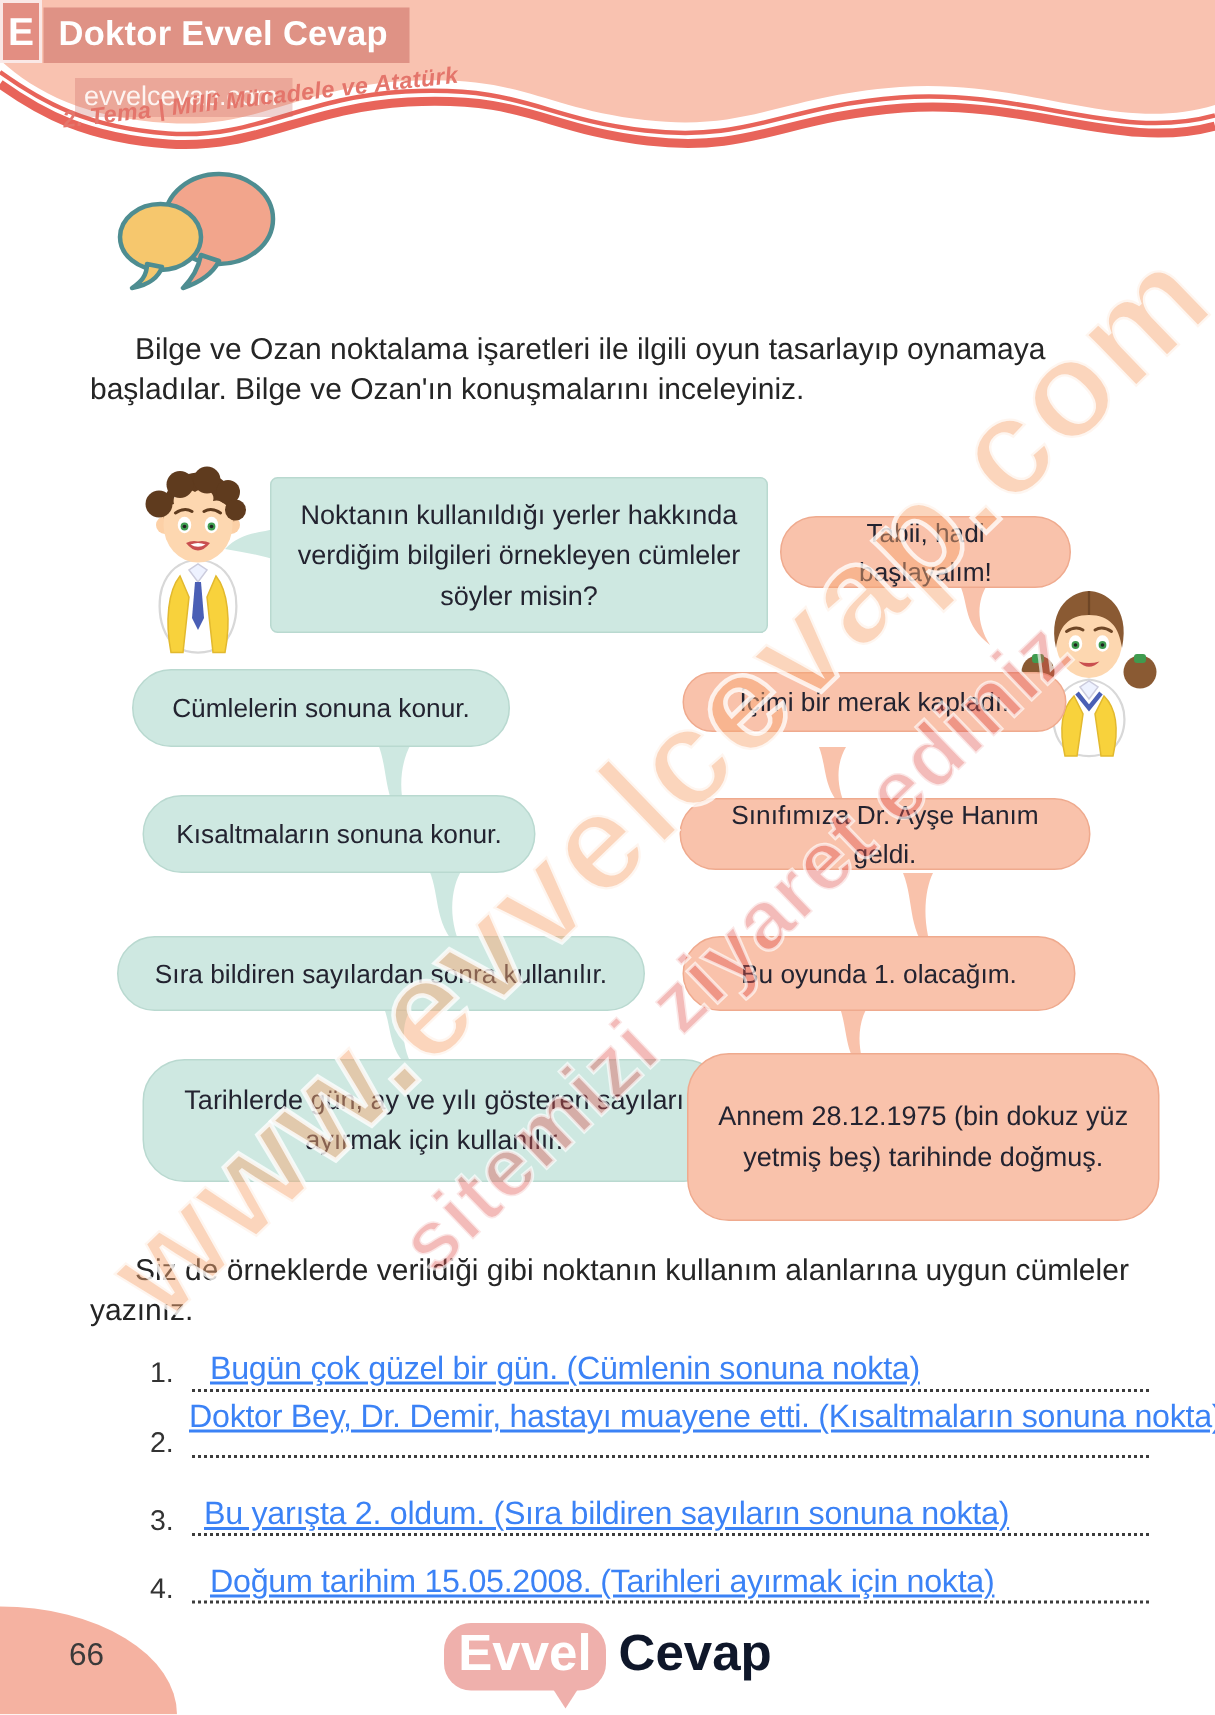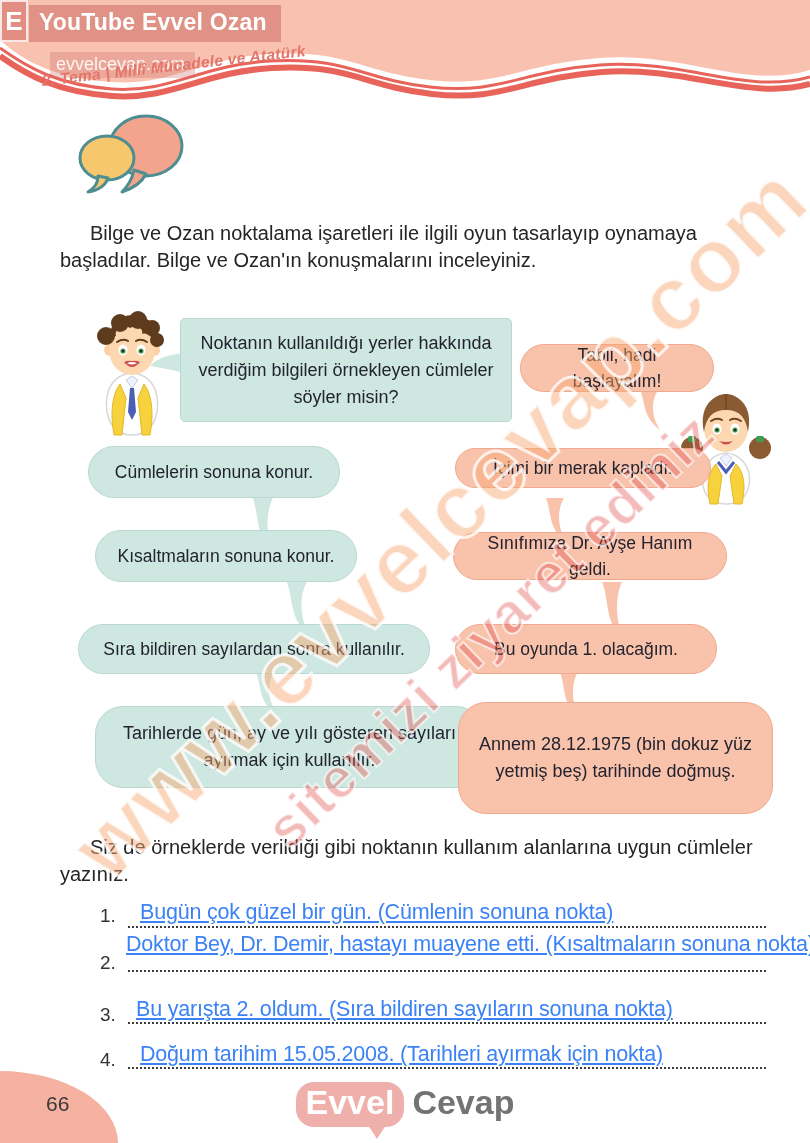--- a/index.html
+++ b/index.html
@@ -55,34 +55,34 @@
   
   .corner-blob { position:absolute; left:0; bottom:0; width:118px; height:72px; background:#f5b2a1;
                  border-top-right-radius:118px 72px; z-index:1; }
   .page-num { position:absolute; left:46px; top:1092px; color:#3a3a3a; font-size:21px; z-index:2; }
   .footer-logo { position:absolute; left:0; top:1082px; width:810px; display:flex; justify-content:center;
                  align-items:flex-start; gap:8px; z-index:2; }
   .fl-box { position:relative; background:#efb0ac; color:#fff; font-size:34px; font-weight:bold;
             border-radius:18px; padding:1px 10px 5px; }
   .fl-box::after { content:""; position:absolute; right:18px; bottom:-12px; width:0; height:0;
                    border-left:9px solid transparent; border-right:9px solid transparent; border-top:14px solid #efb0ac; }
-  .fl-gray { color:#737373; font-size:34px; font-weight:600; padding-top:1px; }
+  .fl-gray { color:#0f172a; font-size:34px; font-weight:600; padding-top:1px; }
 </style>
 </head>
 <body>
 
 <div class="page">
 
   <svg class="hdr-wave" viewBox="0 0 810 120">
     <path fill="#f9c2b0" d="M0,0 H810 V70 C745,90 685,52 600,58 C520,64 500,88 430,80 C360,72 350,50 270,54 C200,58 172,86 112,82 C58,79 24,62 0,40 Z"></path>
     <path fill="none" stroke="#e8645a" stroke-width="3" d="M0,48 C28,68 58,85 112,89 C172,93 200,65 270,61 C350,57 360,79 430,87 C500,95 520,71 600,65 C685,59 745,95 810,77"></path>
     <path fill="none" stroke="#e8645a" stroke-width="6" d="M0,56 C28,76 58,92 112,96 C172,100 202,72 272,68 C352,64 362,86 432,94 C502,102 522,78 602,72 C687,66 747,101 810,84"></path>
   </svg>
   <div class="logo-e">E</div>
-  <div class="yt-band">YouTube Evvel Ozan</div>
+  <div class="yt-band">Doktor Evvel Cevap</div>
   <div class="site-band">evvelcevap.com</div>
   <div class="theme-label">2. Tema | Millî Mücadele ve Atatürk</div>
 
   <svg class="banner-icons" viewBox="0 0 118 84">
     <ellipse cx="72" cy="34" rx="36" ry="30" fill="#f2a58c" stroke="#4e8d91" stroke-width="3"></ellipse>
     <path d="M60,58 C58,68 54,74 48,80 C60,76 68,70 72,62 Z" fill="#f2a58c" stroke="#4e8d91" stroke-width="3" stroke-linejoin="round"></path>
     <ellipse cx="33" cy="46" rx="27" ry="22" fill="#f6c76d" stroke="#4e8d91" stroke-width="3"></ellipse>
     <path d="M24,64 C24,72 20,76 14,80 C26,78 32,72 34,66 Z" fill="#f6c76d" stroke="#4e8d91" stroke-width="3" stroke-linejoin="round"></path>
   </svg>
 

